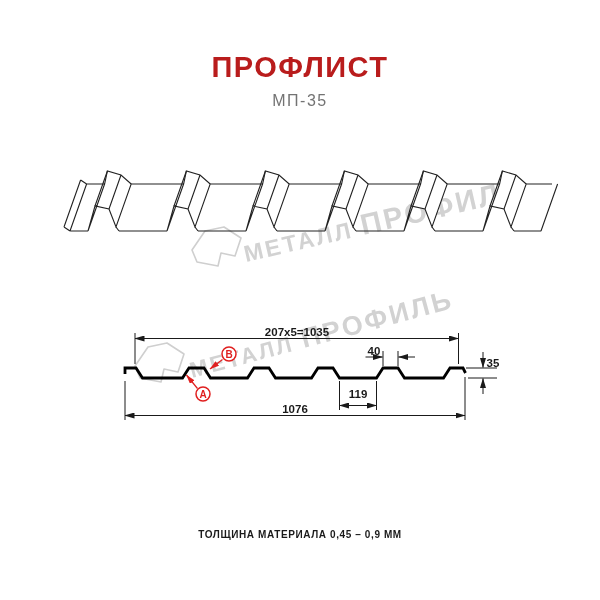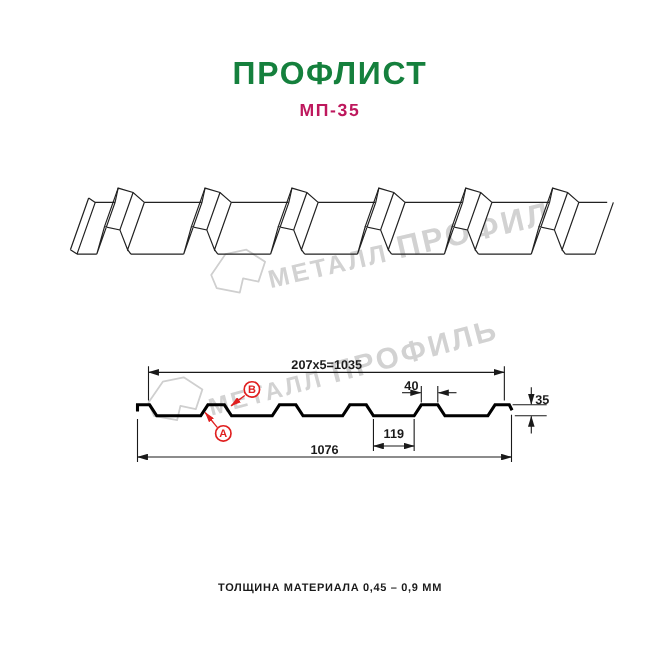--- a/index.html
+++ b/index.html
@@ -2,25 +2,25 @@
 <html><head>
 <meta charset="utf-8">
 <style>
   html,body{margin:0;padding:0;}
   body{
     width:600px;height:600px;position:relative;background:#ffffff;
     font-family:"Liberation Sans",sans-serif;color:#161616;overflow:hidden;
   }
   .title{
     position:absolute;top:51px;left:0;width:600px;text-align:center;
-    font-size:29px;font-weight:800;letter-spacing:1.5px;color:#15803d;
+    font-size:29px;font-weight:800;letter-spacing:1.5px;color:#b91c1c;
   }
   .subtitle{
     position:absolute;top:92px;left:0;width:600px;text-align:center;
-    font-size:16px;font-weight:700;letter-spacing:1.5px;color:#be185d;
+    font-size:16px;font-weight:400;letter-spacing:1.5px;color:#737373;
   }
   .footer-note{
     position:absolute;top:529px;left:0;width:600px;text-align:center;
     font-size:10px;font-weight:600;letter-spacing:0.6px;color:#1a1a1a;
   }
   svg{position:absolute;left:0;top:0;}
   .thin{stroke:#1a1a1a;stroke-width:1;fill:none;}
   .sheet{stroke:#222;stroke-width:1.1;fill:none;}
   .rib{stroke:#222;stroke-width:1.1;fill:#ffffff;}
   .profile{stroke:#000;stroke-width:2.8;fill:none;stroke-linejoin:miter;}

